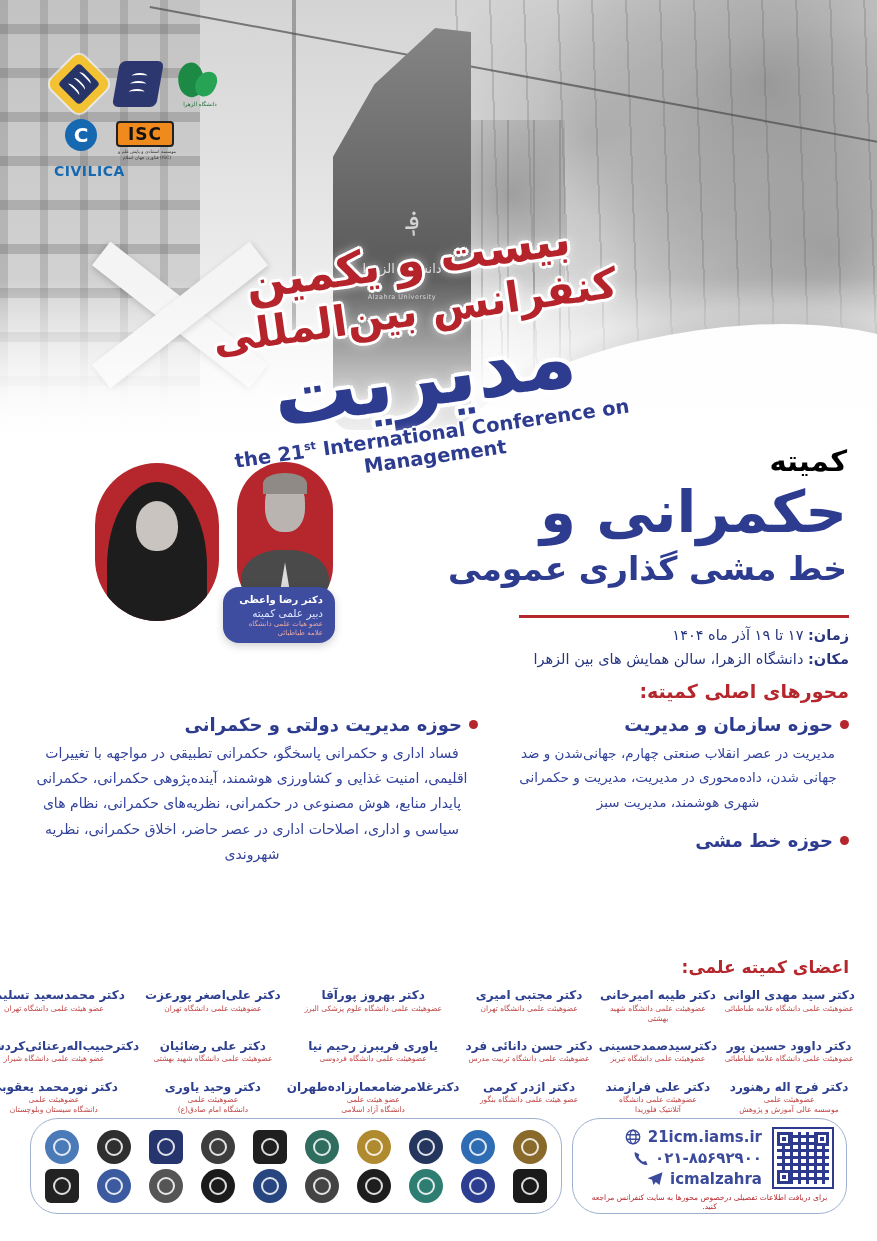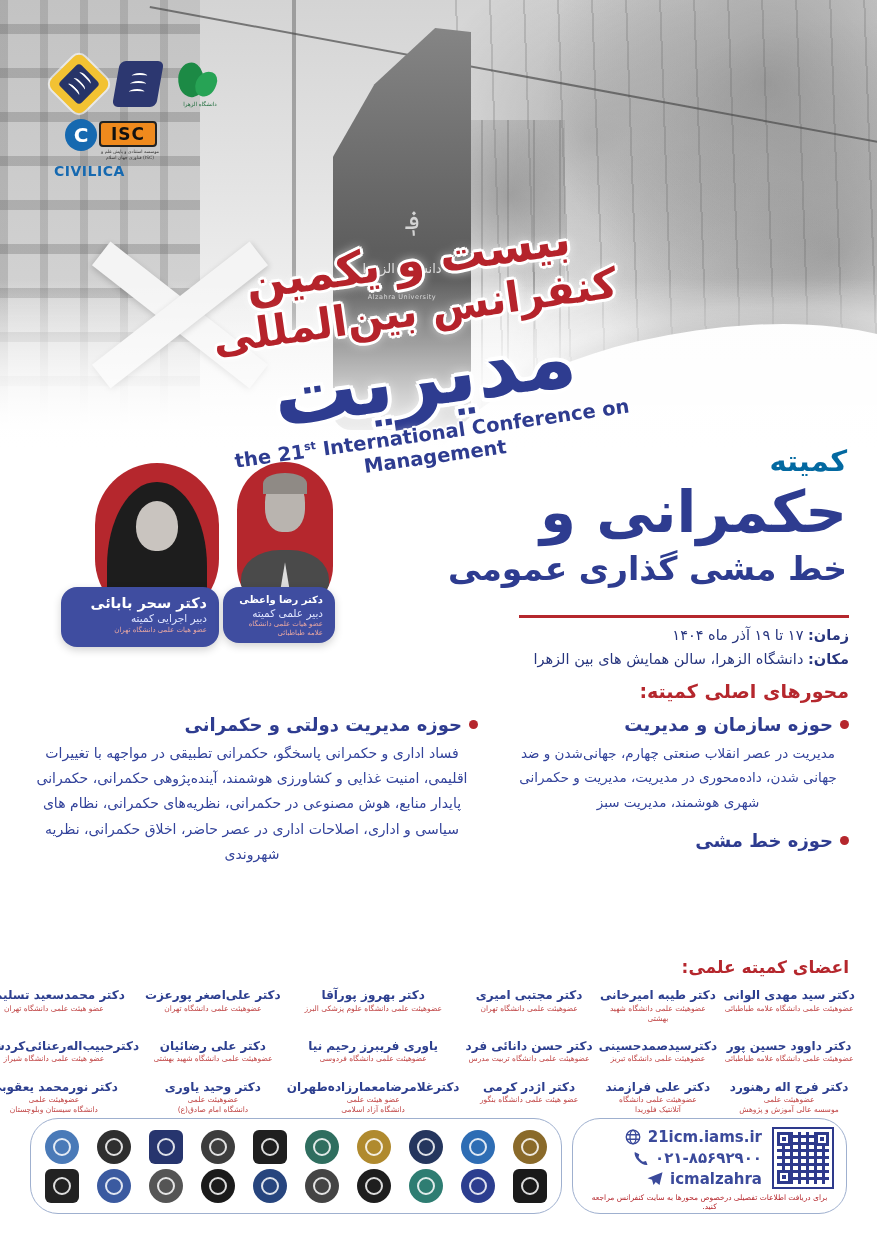--- a/index.html
+++ b/index.html
@@ -55,38 +55,38 @@
   .lg-navy { position:absolute; left:66px; top:6px; width:44px; height:46px; background:#2c3770; transform:skewX(-10deg); border-radius:6px; }
   .lg-navy .inner { background:transparent; }
   .lg-green { position:absolute; left:124px; top:8px; width:50px; height:42px; }
   .leaf1,.leaf2 { position:absolute; background:#1c8a45; border-radius:60% 40% 55% 45%; }
   .leaf1 { left:4px; top:0; width:26px; height:34px; transform:rotate(-15deg); }
   .leaf2 { left:22px; top:8px; width:20px; height:26px; transform:rotate(20deg); background:#27a355; }
   .lg-green-cap { position:absolute; left:118px; top:46px; width:64px; font-size:5.5px; color:#1c6b3a; text-align:center; }
   .lg-civ { position:absolute; left:4px; top:64px; width:54px; text-align:center; }
   .lg-civ .cmark { width:32px; height:32px; margin:0 auto; border-radius:50%; background:#1669b0; color:#fff; font-weight:bold; font-size:20px; line-height:32px; }
   .lg-civ .ctext { margin-top:12px; font-size:14px; font-weight:bold; color:#1669b0; letter-spacing:.5px; }
-  .lg-isc { position:absolute; left:49px; top:66px; width:62px; text-align:center; }
+  .lg-isc { position:absolute; left:66px; top:66px; width:62px; text-align:center; }
   .lg-isc .iscbox { width:58px; height:26px; background:#f08a1d; border:2px solid #222; border-radius:4px; color:#111; font-weight:bold; font-size:17px; line-height:22px; letter-spacing:1px; }
   .lg-isc .isccap { margin-top:2px; font-size:4.5px; color:#333; line-height:1.3; }
 
   
   .title-block { position:absolute; left:148px; top:234px; width:545px; transform:rotate(-8deg); text-align:center; direction:rtl; }
   .t-red { color:#b5232b; font-weight:bold; text-shadow:3px 0 0 #fff,-3px 0 0 #fff,0 3px 0 #fff,0 -3px 0 #fff,2px 2px 0 #fff,-2px -2px 0 #fff,2px -2px 0 #fff,-2px 2px 0 #fff,0 0 12px #fff; }
   .t-line1 { font-size:46px; line-height:1.15; }
   .t-line2 { font-size:42px; line-height:1.15; }
   .t-blue-big { color:#2e3c90; font-weight:bold; font-size:84px; line-height:1.02; letter-spacing:2px;
     text-shadow:4px 0 0 #fff,-4px 0 0 #fff,0 4px 0 #fff,0 -4px 0 #fff,3px 3px 0 #fff,-3px -3px 0 #fff,3px -3px 0 #fff,-3px 3px 0 #fff,0 0 14px #fff; }
   .t-en { direction:ltr; color:#2e3c90; font-weight:bold; font-size:19.5px; margin-top:2px;
     text-shadow:2px 0 0 #fff,-2px 0 0 #fff,0 2px 0 #fff,0 -2px 0 #fff,0 0 10px #fff; }
   .t-en sup { font-size:11px; }
 
   
   .committee { position:absolute; right:30px; top:444px; text-align:right; }
-  .c-kicker { color:#0369a1; font-weight:bold; font-size:29px;
+  .c-kicker { color:#000000; font-weight:bold; font-size:29px;
     text-shadow:2px 0 0 #fff,-2px 0 0 #fff,0 2px 0 #fff,0 -2px 0 #fff,0 0 8px #fff; }
   .c-line1 { color:#2e3c90; font-weight:bold; font-size:58px; line-height:1.2; letter-spacing:6px;
     text-shadow:3px 0 0 #fff,-3px 0 0 #fff,0 3px 0 #fff,0 -3px 0 #fff,0 0 10px #fff; }
   .c-line2 { color:#2e3c90; font-weight:bold; font-size:33px; line-height:1.25; letter-spacing:1px;
     text-shadow:2px 0 0 #fff,-2px 0 0 #fff,0 2px 0 #fff,0 -2px 0 #fff,0 0 8px #fff; }
 
   
   .chairs { position:absolute; left:55px; top:455px; width:300px; height:200px; direction:ltr; }
   .capsule { position:absolute; background:#b5272d; overflow:hidden; }
   .cap-b { left:40px; top:8px; width:124px; height:158px; border-radius:62px; }
@@ -227,25 +227,20 @@
     <div class="capsule cap-b">
       <div class="hijab"></div>
       <div class="face-w"></div>
     </div>
     <div class="capsule cap-v">
       <div class="head-m"></div>
       <div class="hair-m"></div>
       <div class="body-m"></div>
       <div class="shirt-m"></div>
     </div>
-    <div class="plate plate-b">
-      <div class="p-name">دکتر سحر بابائی</div>
-      <div class="p-role">دبیر اجرایی کمیته</div>
-      <div class="p-affil">عضو هیات علمی دانشگاه تهران</div>
-    </div>
     <div class="plate plate-v">
       <div class="p-name">دکتر رضا واعظی</div>
       <div class="p-role">دبیر علمی کمیته</div>
       <div class="p-affil">عضو هیات علمی دانشگاه علامه طباطبائی</div>
     </div>
   </div>
 
   <div class="redline"></div>
   <div class="info">
     <div><b>زمان:</b> <span>۱۷ تا ۱۹ آذر ماه ۱۴۰۴</span></div>

